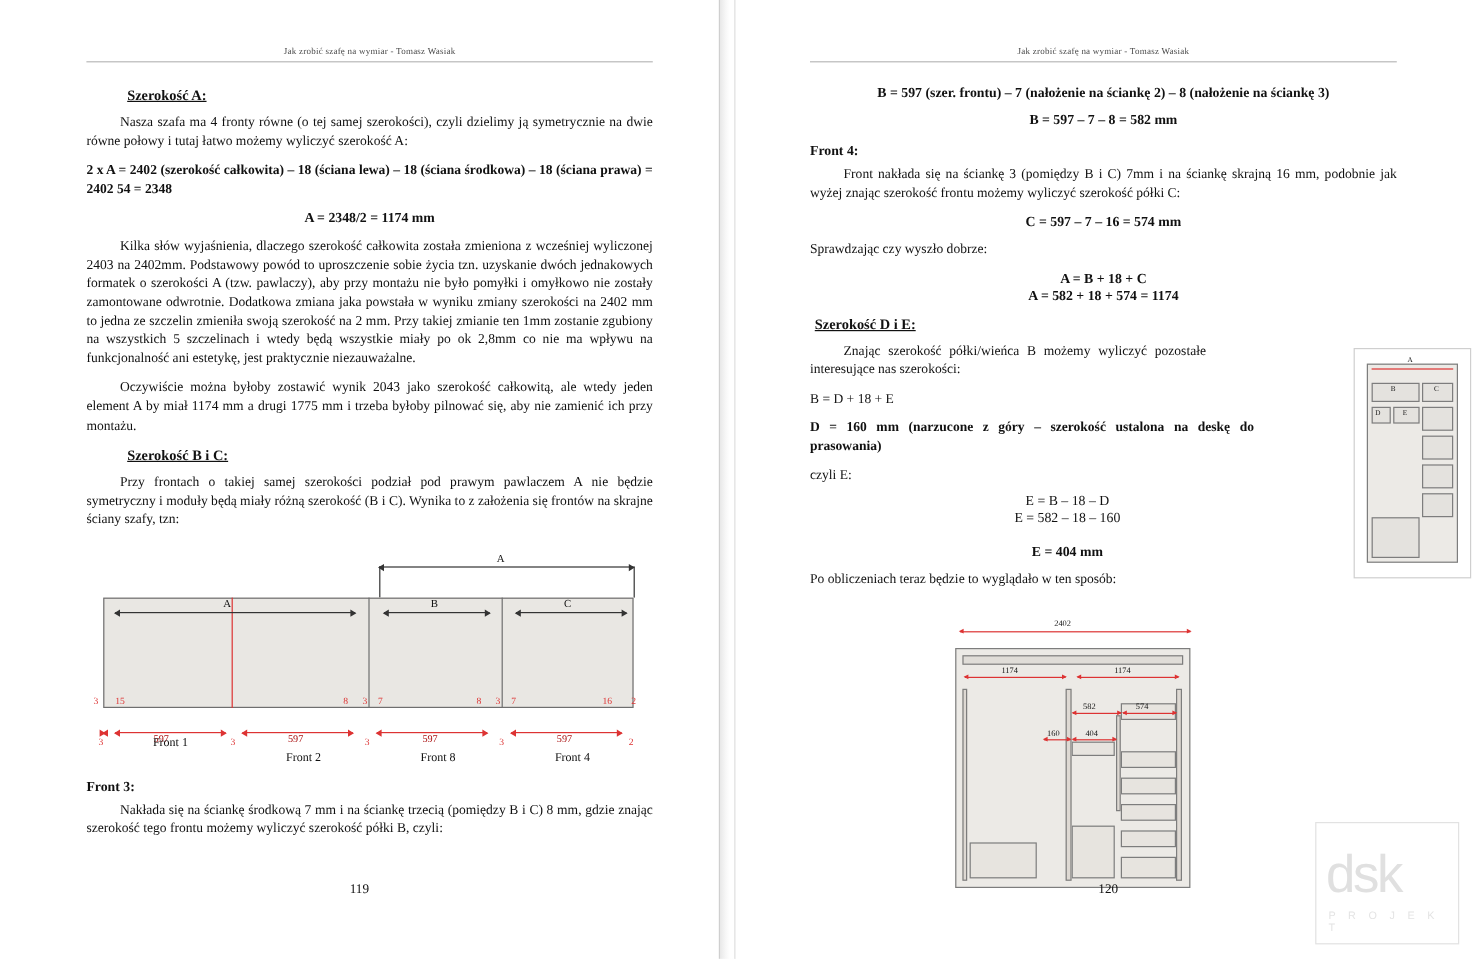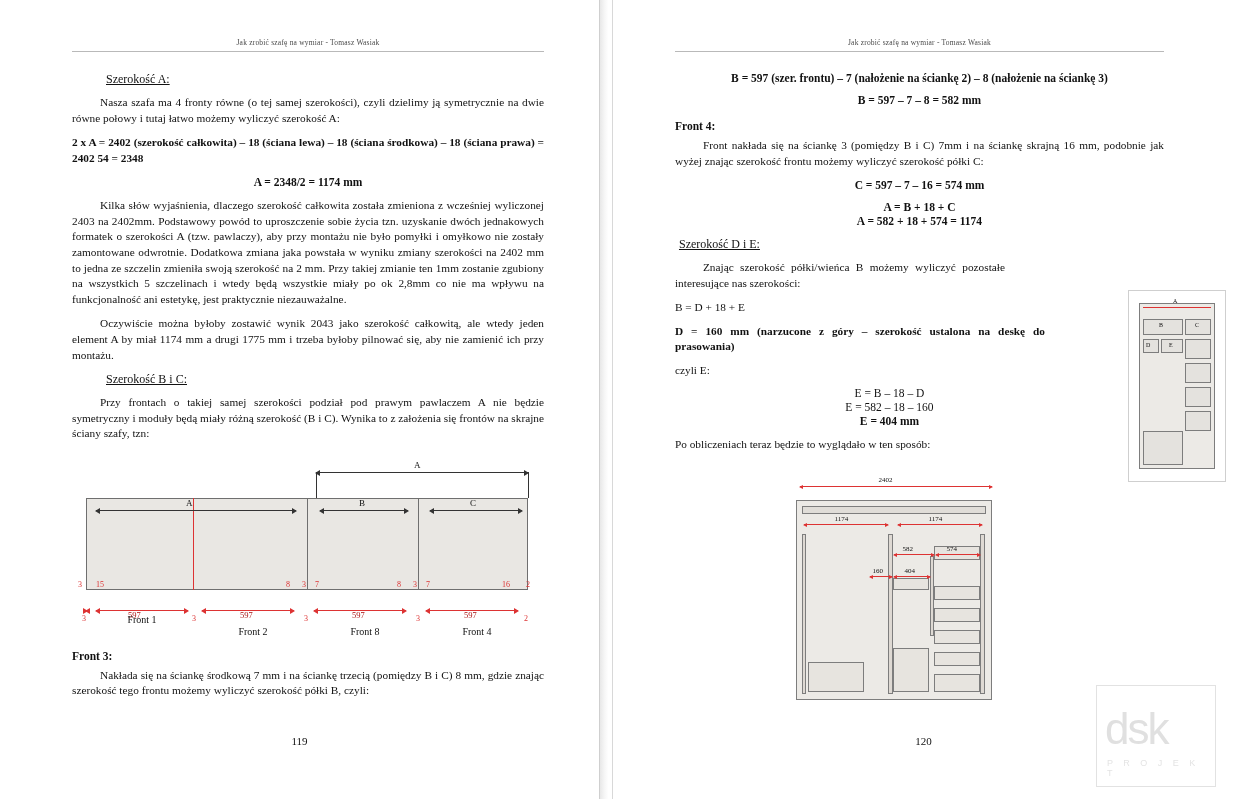--- a/index.html
+++ b/index.html
@@ -47,21 +47,21 @@
     text-align: center;
     font-size: 7.5px;
     color: #4a4a4a;
     letter-spacing: .2px;
     padding-bottom: 4px;
     border-bottom: 1px solid #b9b9b9;
     margin-bottom: 20px;
   }
   h3.section {
     font-size: 12px;
-    font-weight: normal;
+    font-weight: bold;
     text-decoration: underline;
     margin: 0 0 8px 34px;
   }
   h4.sub {
     font-size: 11.5px;
     font-weight: bold;
     margin: 14px 0 6px 0;
   }
   p.body {
     font-size: 11.3px;
@@ -348,37 +348,38 @@
     <div class="running-head">Jak zrobić szafę na wymiar - Tomasz Wasiak</div>
 
     <p class="center"><b>B = 597 (szer. frontu) – 7 (nałożenie na ściankę 2) – 8 (nałożenie na ściankę 3)</b></p>
     <p class="center"><b>B = 597 – 7 – 8 = 582 mm</b></p>
 
     <h4 class="sub">Front 4:</h4>
     <p class="body">Front nakłada się na ściankę 3 (pomiędzy B i C) 7mm i na ściankę skrajną 16 mm, podobnie jak wyżej znając szerokość frontu możemy wyliczyć szerokość półki C:</p>
 
     <p class="center"><b>C = 597 – 7 – 16 = 574 mm</b></p>
 
+    <p class="formula">Sprawdzając czy wyszło dobrze:</p>
 
     <p class="center" style="margin-bottom:2px"><b>A = B + 18 + C</b></p>
     <p class="center" style="margin-top:0"><b>A = 582 + 18 + 574 = 1174</b></p>
 
     <h3 class="section" style="margin-left:4px">Szerokość D i E:</h3>
 
     <p class="body" style="width:330px">Znając szerokość półki/wieńca B możemy wyliczyć pozostałe interesujące nas szerokości:</p>
 
     <p class="formula" style="width:290px">B = D + 18 + E</p>
 
     <p class="formula" style="width:370px"><b>D = 160 mm (narzucone z góry – szerokość ustalona na deskę do prasowania)</b></p>
 
     <p class="formula">czyli E:</p>
 
     <p class="center" style="margin:8px 0 0 -60px">E = B – 18 – D</p>
     <p class="center" style="margin:2px 0 0 -60px">E = 582 – 18 – 160</p>
-    <p class="center" style="margin:2px 0 10px -60px"><b>E = 404 mm</b></p>
+    <p class="center" style="margin:16px 0 10px -60px"><b>E = 404 mm</b></p>
 
     <p class="formula">Po obliczeniach teraz będzie to wyglądało w ten sposób:</p>
 
     <div class="fig-small">
       <div class="box" style="left:10px; top:12px; width:76px; height:166px;"></div>
       <div class="box" style="left:14px; top:28px; width:40px; height:16px; background:#e4e2de;"></div>
       <div class="box" style="left:56px; top:28px; width:26px; height:16px; background:#e4e2de;"></div>
       <div class="box" style="left:14px; top:48px; width:16px; height:14px; background:#e4e2de;"></div>
       <div class="box" style="left:32px; top:48px; width:22px; height:14px; background:#e4e2de;"></div>
       <div class="box" style="left:56px; top:48px; width:26px; height:20px; background:#e4e2de;"></div>

